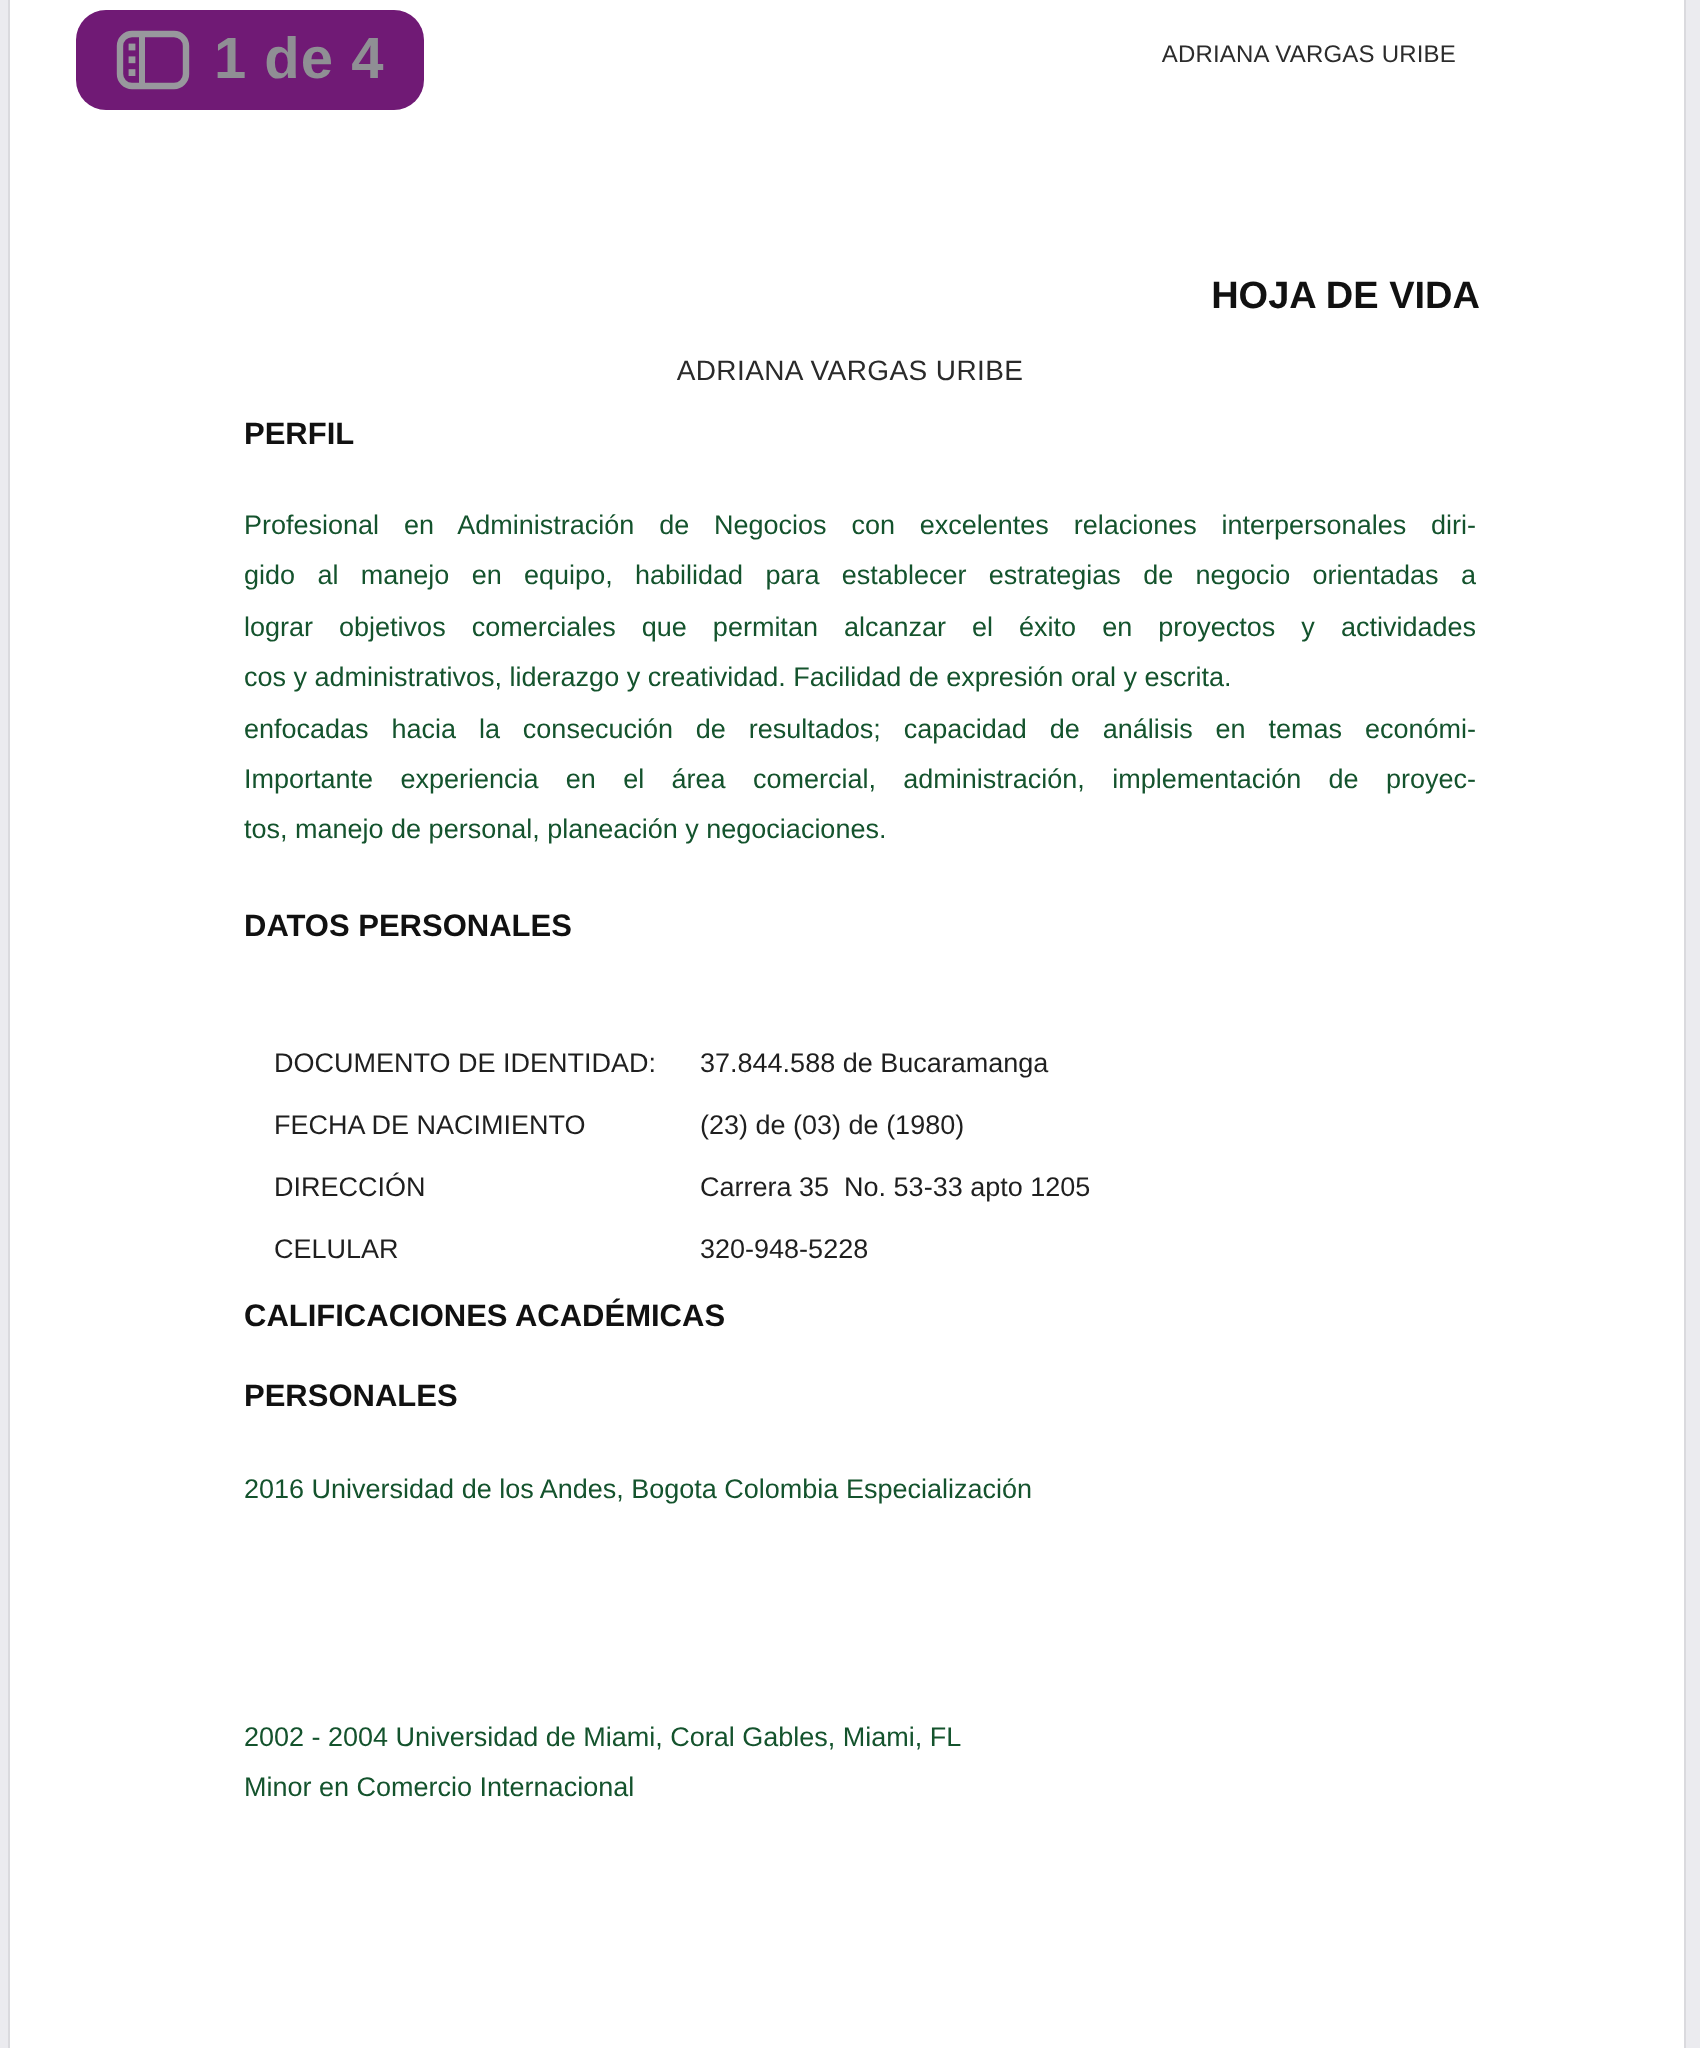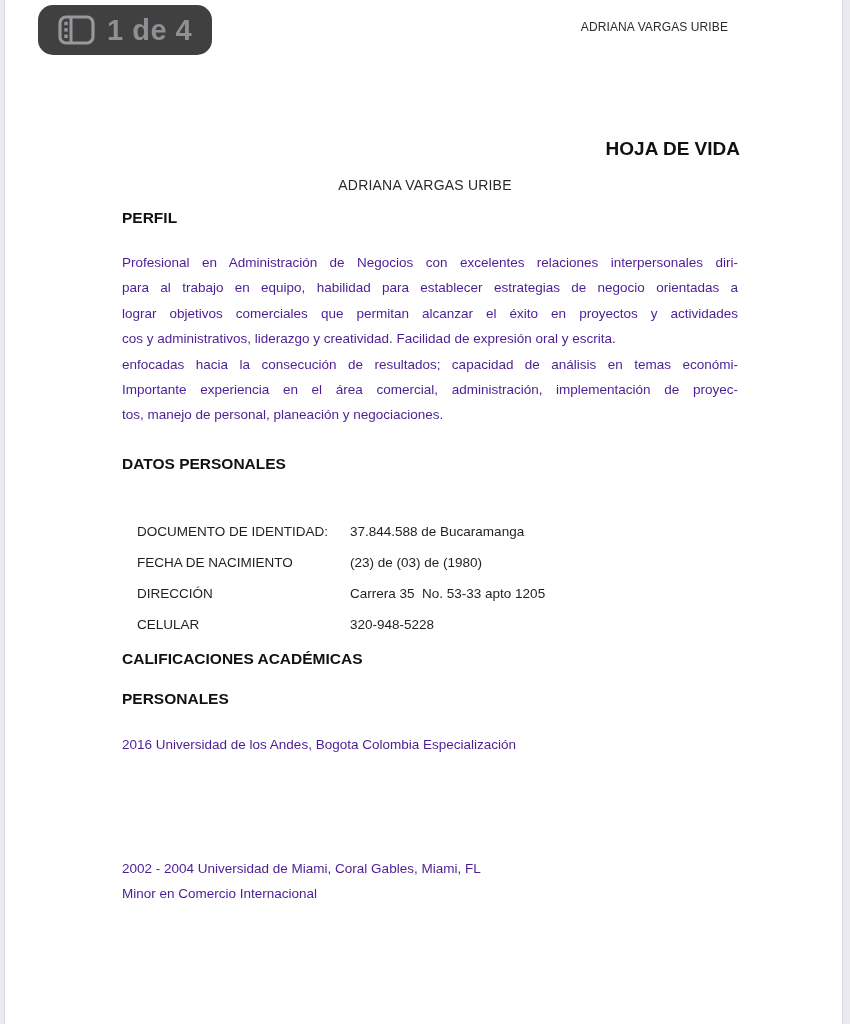--- a/index.html
+++ b/index.html
@@ -17,21 +17,21 @@
     background: #ffffff;
     border-left: 1px solid #dadade;
     border-right: 1px solid #dadade;
   }
   
   .pill {
     position: absolute;
     left: 38px; top: 5px;
     height: 50px;
     padding: 0 20px;
-    background: #404040;
+    background: #701a75;
     border-radius: 15px;
     display: flex;
     align-items: center;
     gap: 12px;
     z-index: 5;
     cursor: pointer;
   }
   .pill-label {
     font-size: 29px;
     font-weight: 600;
@@ -71,21 +71,21 @@
     font-weight: bold;
     color: #111;
     white-space: nowrap;
   }
   .block {
     position: absolute;
     left: 122px;
     width: 616px;
     font-size: 13.5px;
     line-height: 25.4px;
-    color: #4c1d95;
+    color: #14532d;
   }
   .ln { min-height: 25.4px; }
   .jline { text-align: justify; text-align-last: justify; text-justify: inter-word; }
   .drow {
     position: absolute;
     left: 122px;
     width: 640px;
     font-size: 13.5px;
     color: #1f1f1f;
     white-space: pre;
@@ -115,21 +115,21 @@
   <div class="hdr-name">ADRIANA VARGAS URIBE</div>
 
   <div class="hoja">HOJA DE VIDA</div>
 
   <div class="title">ADRIANA VARGAS URIBE</div>
 
   <div class="sec" style="top:209px">PERFIL</div>
 
   <div class="block" style="top:250px">
     <div class="ln jline">Profesional en Administración de Negocios con excelentes relaciones interpersonales diri-</div>
-    <div class="ln jline">para al trabajo en equipo, habilidad para establecer estrategias de negocio orientadas a</div>
+    <div class="ln jline">gido al manejo en equipo, habilidad para establecer estrategias de negocio orientadas a</div>
     <div class="ln jline">lograr objetivos comerciales que permitan alcanzar el éxito en proyectos y actividades</div>
     <div class="ln">cos y administrativos, liderazgo y creatividad. Facilidad de expresión oral y escrita.</div>
     <div class="ln jline">enfocadas hacia la consecución de resultados; capacidad de análisis en temas económi-</div>
     <div class="ln jline">Importante experiencia en el área comercial, administración, implementación de proyec-</div>
     <div class="ln">tos, manejo de personal, planeación y negociaciones.</div>
   </div>
 
   <div class="sec" style="top:455px">DATOS PERSONALES</div>
 
   <div class="drow" style="top:509px">

